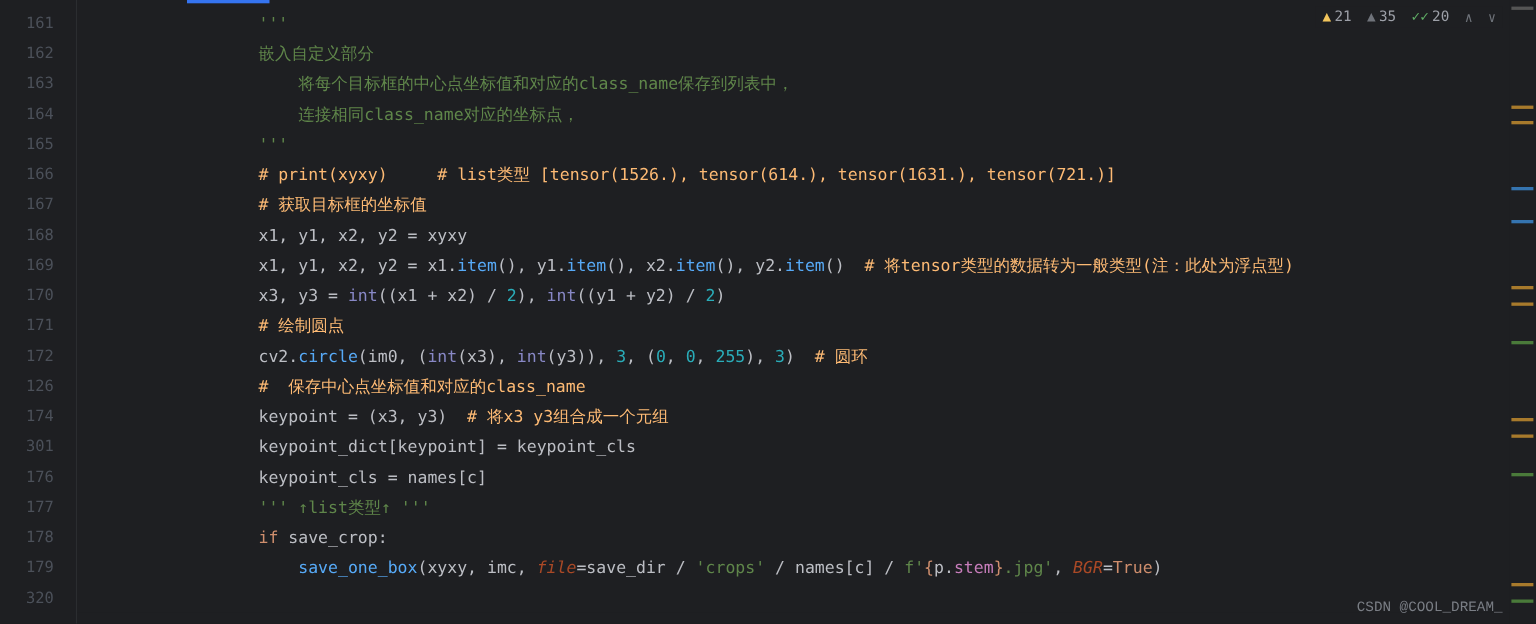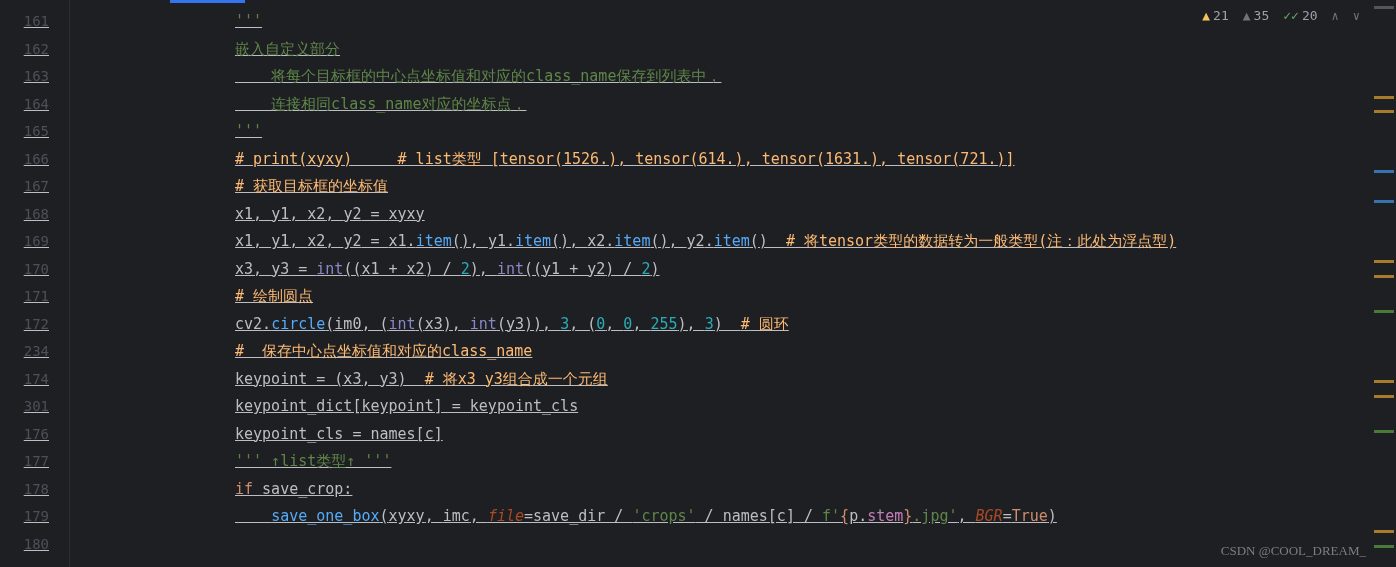--- a/index.html
+++ b/index.html
@@ -10,21 +10,20 @@
       color: #bcbec4;
       overflow: hidden;
       width: 1396px;
       height: 567px;
       position: relative;
     }
     .editor-container {
       display: flex;
       height: 100%;
       width: 100%;
-      text-decoration: underline;
     }
     .gutter {
       width: 70px;
       background: #1e1f22;
       padding-top: 8px;
       flex-shrink: 0;
       border-right: 1px solid #2b2d30;
     }
     .line-number {
       color: #4b5059;
@@ -109,21 +108,21 @@
       height: 3px;
       width: 75px;
       background: #3574f0;
     }
     .watermark {
       position: absolute;
       bottom: 8px;
       right: 30px;
       color: #7a7e85;
       font-size: 13px;
-      font-family: Liberation Serif, serif;
+      font-family: Liberation Mono, monospace;
       z-index: 10;
     }
     .scrollbar-h {
       position: absolute;
       bottom: 0;
       left: 70px;
       right: 24px;
       height: 10px;
       background: #1e1f22;
     }
@@ -157,28 +156,28 @@
       <div class="line-number">163</div>
       <div class="line-number">164</div>
       <div class="line-number">165</div>
       <div class="line-number">166</div>
       <div class="line-number">167</div>
       <div class="line-number">168</div>
       <div class="line-number">169</div>
       <div class="line-number">170</div>
       <div class="line-number">171</div>
       <div class="line-number">172</div>
-      <div class="line-number">234</div>
+      <div class="line-number">126</div>
       <div class="line-number">174</div>
       <div class="line-number">301</div>
       <div class="line-number">176</div>
       <div class="line-number">177</div>
       <div class="line-number">178</div>
       <div class="line-number">179</div>
-      <div class="line-number">180</div>
+      <div class="line-number">320</div>
     </div>
   <div class="fold-gutter"></div>
   <div class="code-area" id="code-area">
       <div class="code-line"><span class="c-string">'''</span></div>
       <div class="code-line"><span class="c-string">嵌入自定义部分</span></div>
       <div class="code-line"><span class="c-string">    将每个目标框的中心点坐标值和对应的class_name保存到列表中，</span></div>
       <div class="code-line"><span class="c-string">    连接相同class_name对应的坐标点，</span></div>
       <div class="code-line"><span class="c-string">'''</span></div>
       <div class="code-line"><span class="c-comment"># print(xyxy)     # list类型 [tensor(1526.), tensor(614.), tensor(1631.), tensor(721.)]</span></div>
       <div class="code-line"><span class="c-comment"># 获取目标框的坐标值</span></div>

